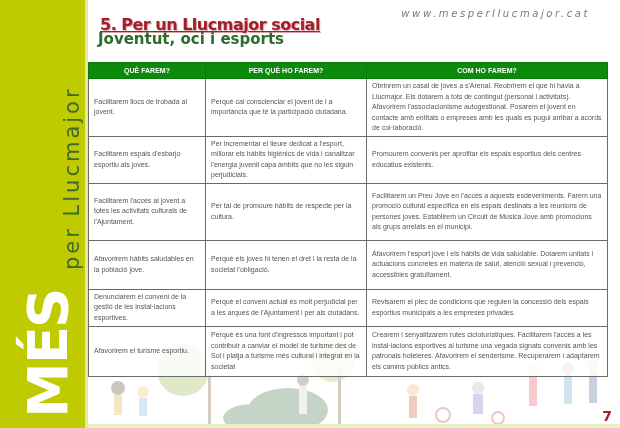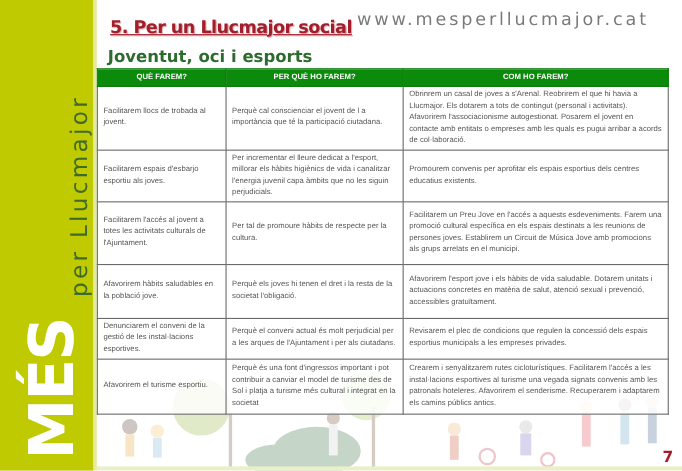--- a/index.html
+++ b/index.html
@@ -22,32 +22,33 @@
     font-family:"DejaVu Sans", sans-serif;
   }
   .sidebar-logo {
     position:absolute; left:20px; top:418px;
     transform-origin:0 0; transform:rotate(-90deg);
     color:#ffffff; font-size:56px; font-weight:bold; letter-spacing:-2px;
     white-space:nowrap; font-family:"DejaVu Sans", sans-serif; line-height:56px;
   }
   .site-url {
     position:absolute; right:30px; top:8px;
-    color:#7a7a7a; font-size:16px; letter-spacing:2.6px;
+    color:#7a7a7a; font-size:10px; letter-spacing:2.6px;
     font-family:"DejaVu Sans", sans-serif;
+    font-style:italic;
   }
   .section-title {
     position:absolute; left:100px; top:15px;
     color:#a21e2b; font-size:16px; font-weight:bold;
     text-decoration:underline; text-decoration-thickness:1px;
     font-family:"DejaVu Sans", sans-serif; letter-spacing:-0.5px;
     text-shadow:1px 1px 1px #d9a3a8;
   }
   .subtitle {
-    position:absolute; left:98px; top:42px;
+    position:absolute; left:98px; top:30px;
     color:#2e6b2e; font-size:15px; font-weight:bold;
     font-family:"DejaVu Sans", sans-serif;
   }
   .plan-table {
     position:absolute; left:88px; top:62px; width:519px;
     border-collapse:collapse; table-layout:fixed;
     background:rgba(255,255,255,0.82);
   }
   .plan-table th {
     background:#0b8a0b; color:#ffffff; font-size:7px; font-weight:bold;

